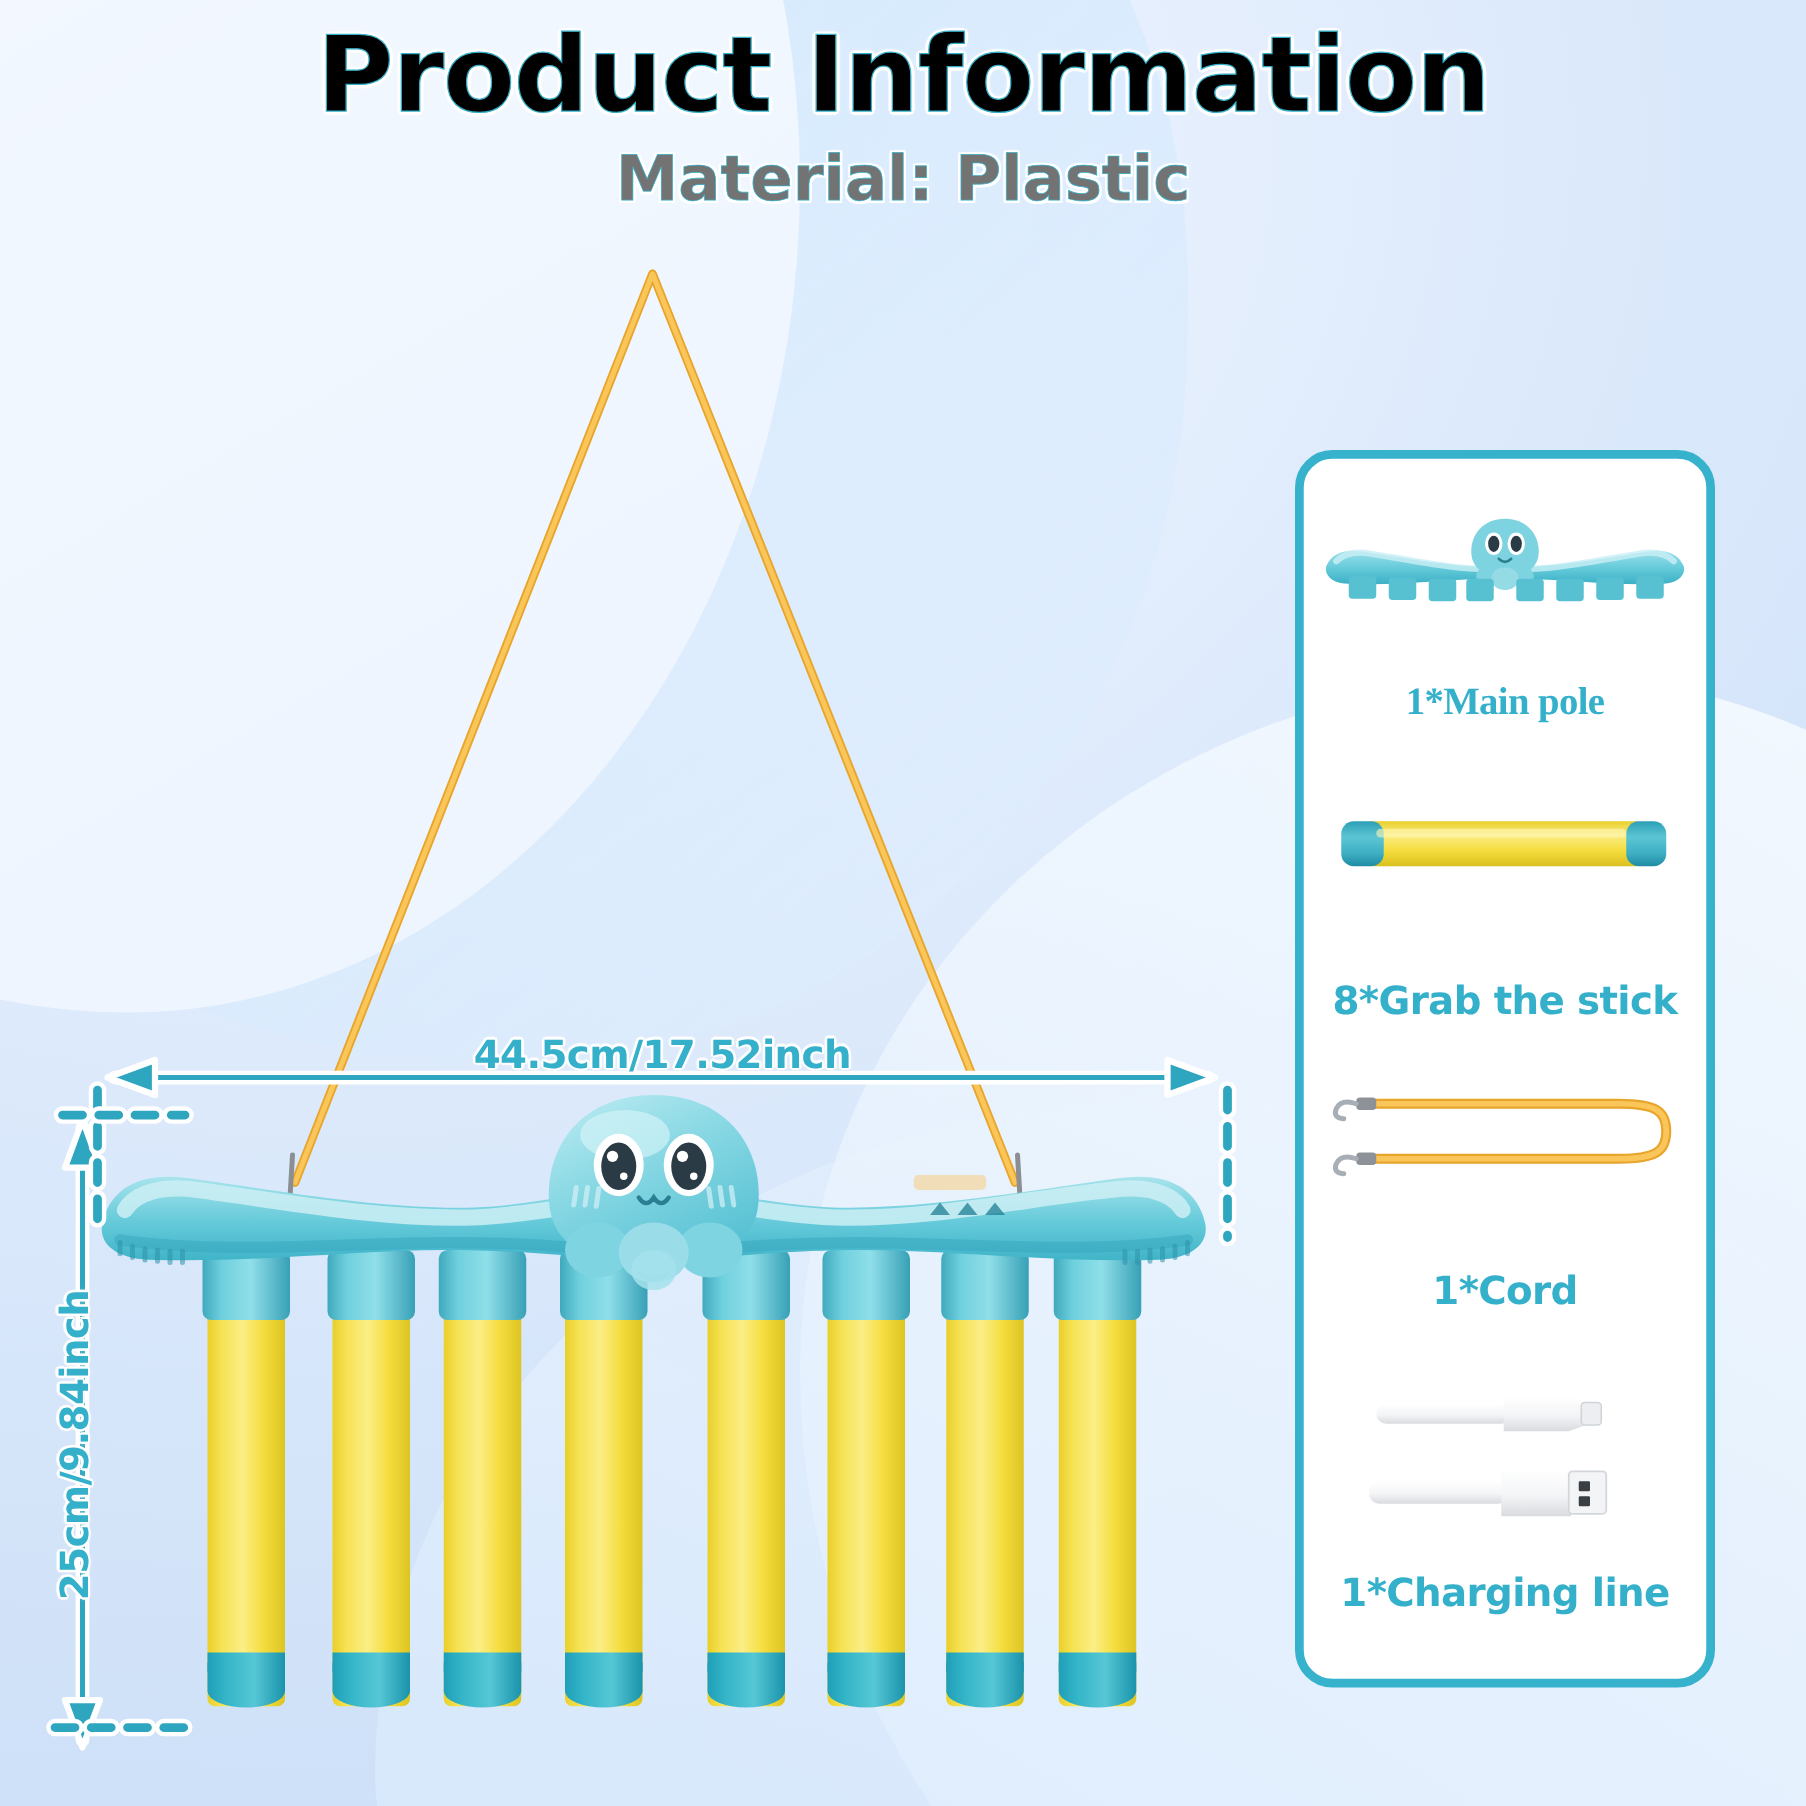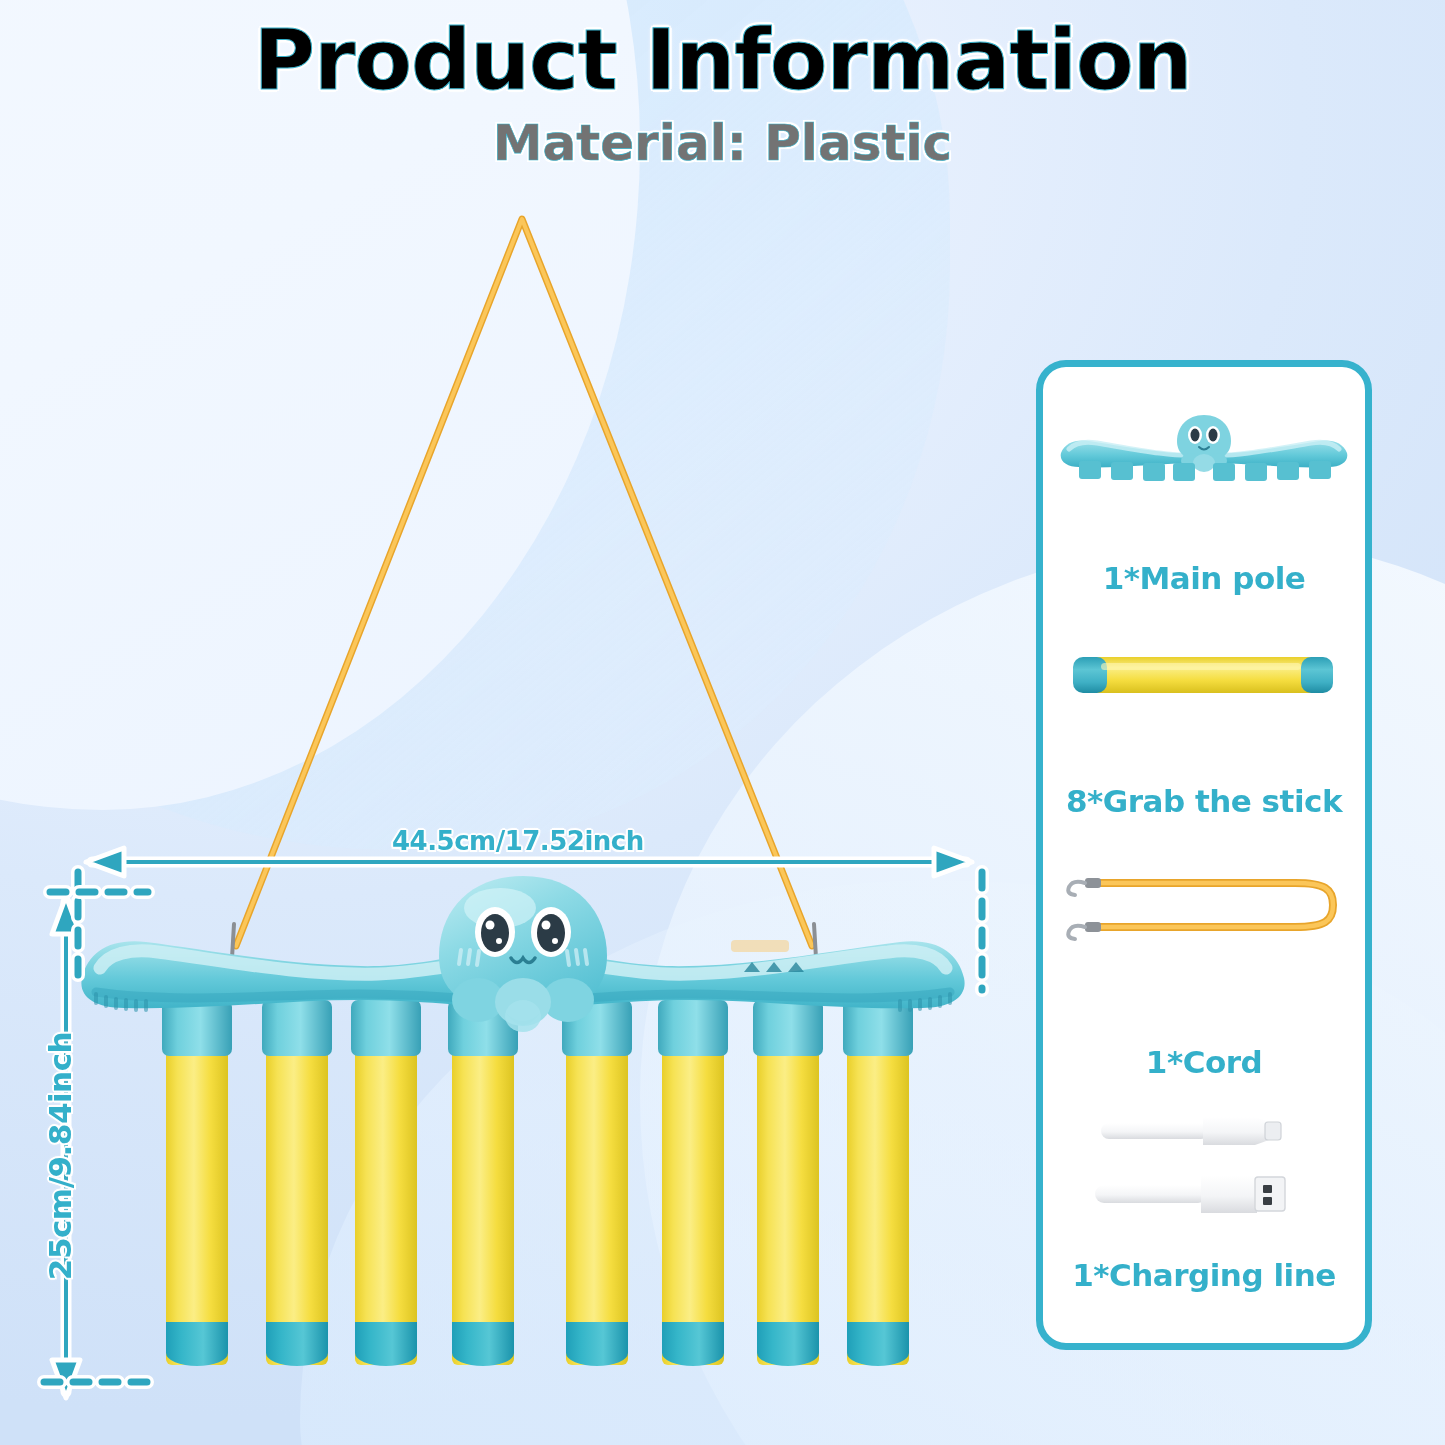--- a/index.html
+++ b/index.html
@@ -77,22 +77,22 @@
     -webkit-text-stroke:0.6px #34b0ca;
     text-shadow:
       0 0 2px #fff, 0 0 4px #fff,
       2px 0 0 #fff, -2px 0 0 #fff, 0 2px 0 #fff, 0 -2px 0 #fff,
       2px 2px 0 #fff, -2px 2px 0 #fff, 2px -2px 0 #fff, -2px -2px 0 #fff;
   }
 
   
   .dim-label-h{
     position:absolute;
-    left:392px;top:826px;
-    font-size:26px;font-weight:700;
+    left:379px;top:826px;
+    font-size:31px;font-weight:700;
     color:#34b0ca;
     letter-spacing:-0.5px;
     text-shadow:
       0 0 2px #fff,0 0 4px #fff,
       2px 0 0 #fff,-2px 0 0 #fff,0 2px 0 #fff,0 -2px 0 #fff,
       1.5px 1.5px 0 #fff,-1.5px 1.5px 0 #fff,1.5px -1.5px 0 #fff,-1.5px -1.5px 0 #fff;
     z-index:26;
     white-space:nowrap;
   }
   .dim-label-v{
@@ -129,23 +129,23 @@
   .panel-label{
     position:absolute;
     width:100%;
     text-align:center;
     font-size:31px;
     font-weight:700;
     color:#34b0ca;
     letter-spacing:-0.5px;
     white-space:nowrap;
   }
-  .p-l1{top:193px;}
+  .p-l1{top:176px;font-family:Liberation Serif, serif;}
   .p-l2{top:416px;}
-  .p-l3{top:648px;margin-top:29px;}
+  .p-l3{top:648px;}
   .p-l4{top:890px;}
 
   .panel-fig{position:absolute;left:0;}
 </style>
 </head>
 <body>
 
 <div id="stage">
 
   <div class="bg-base"></div>

